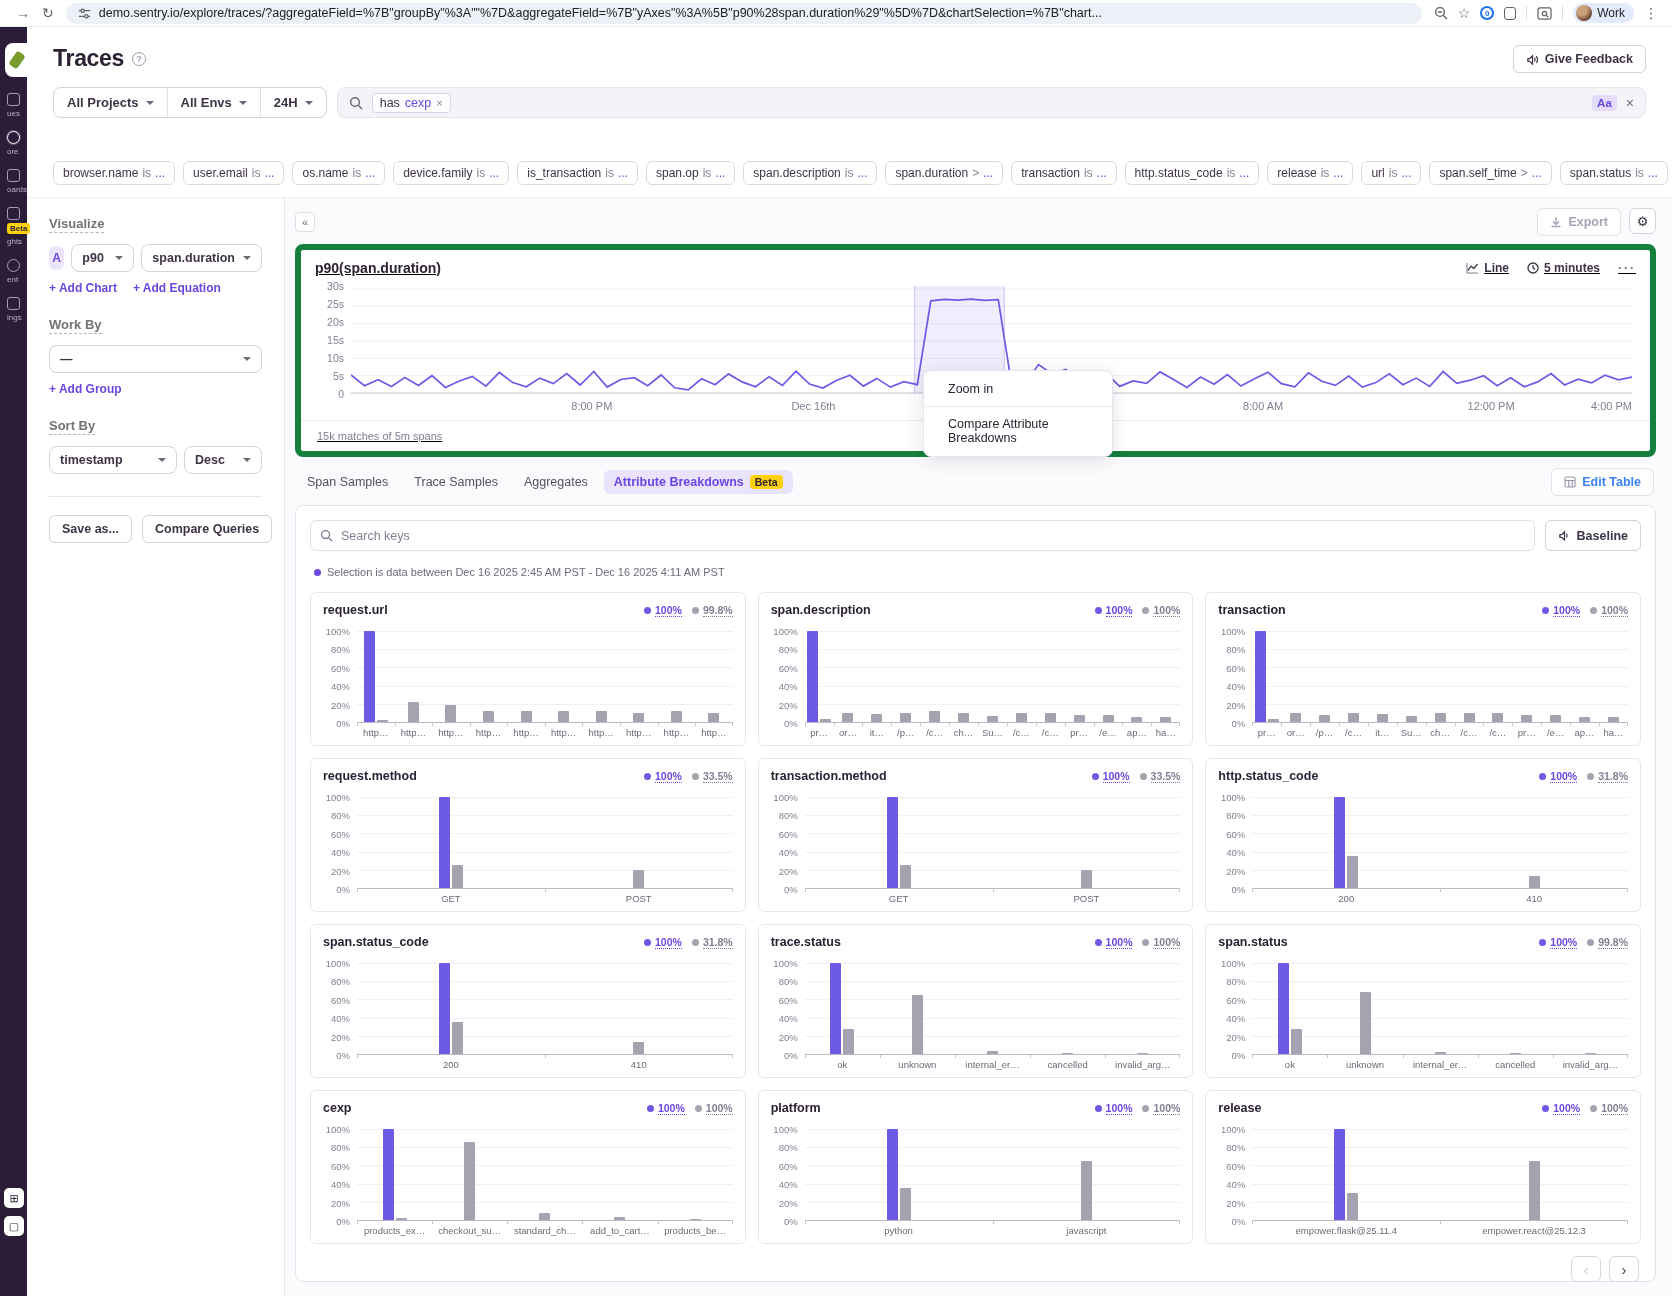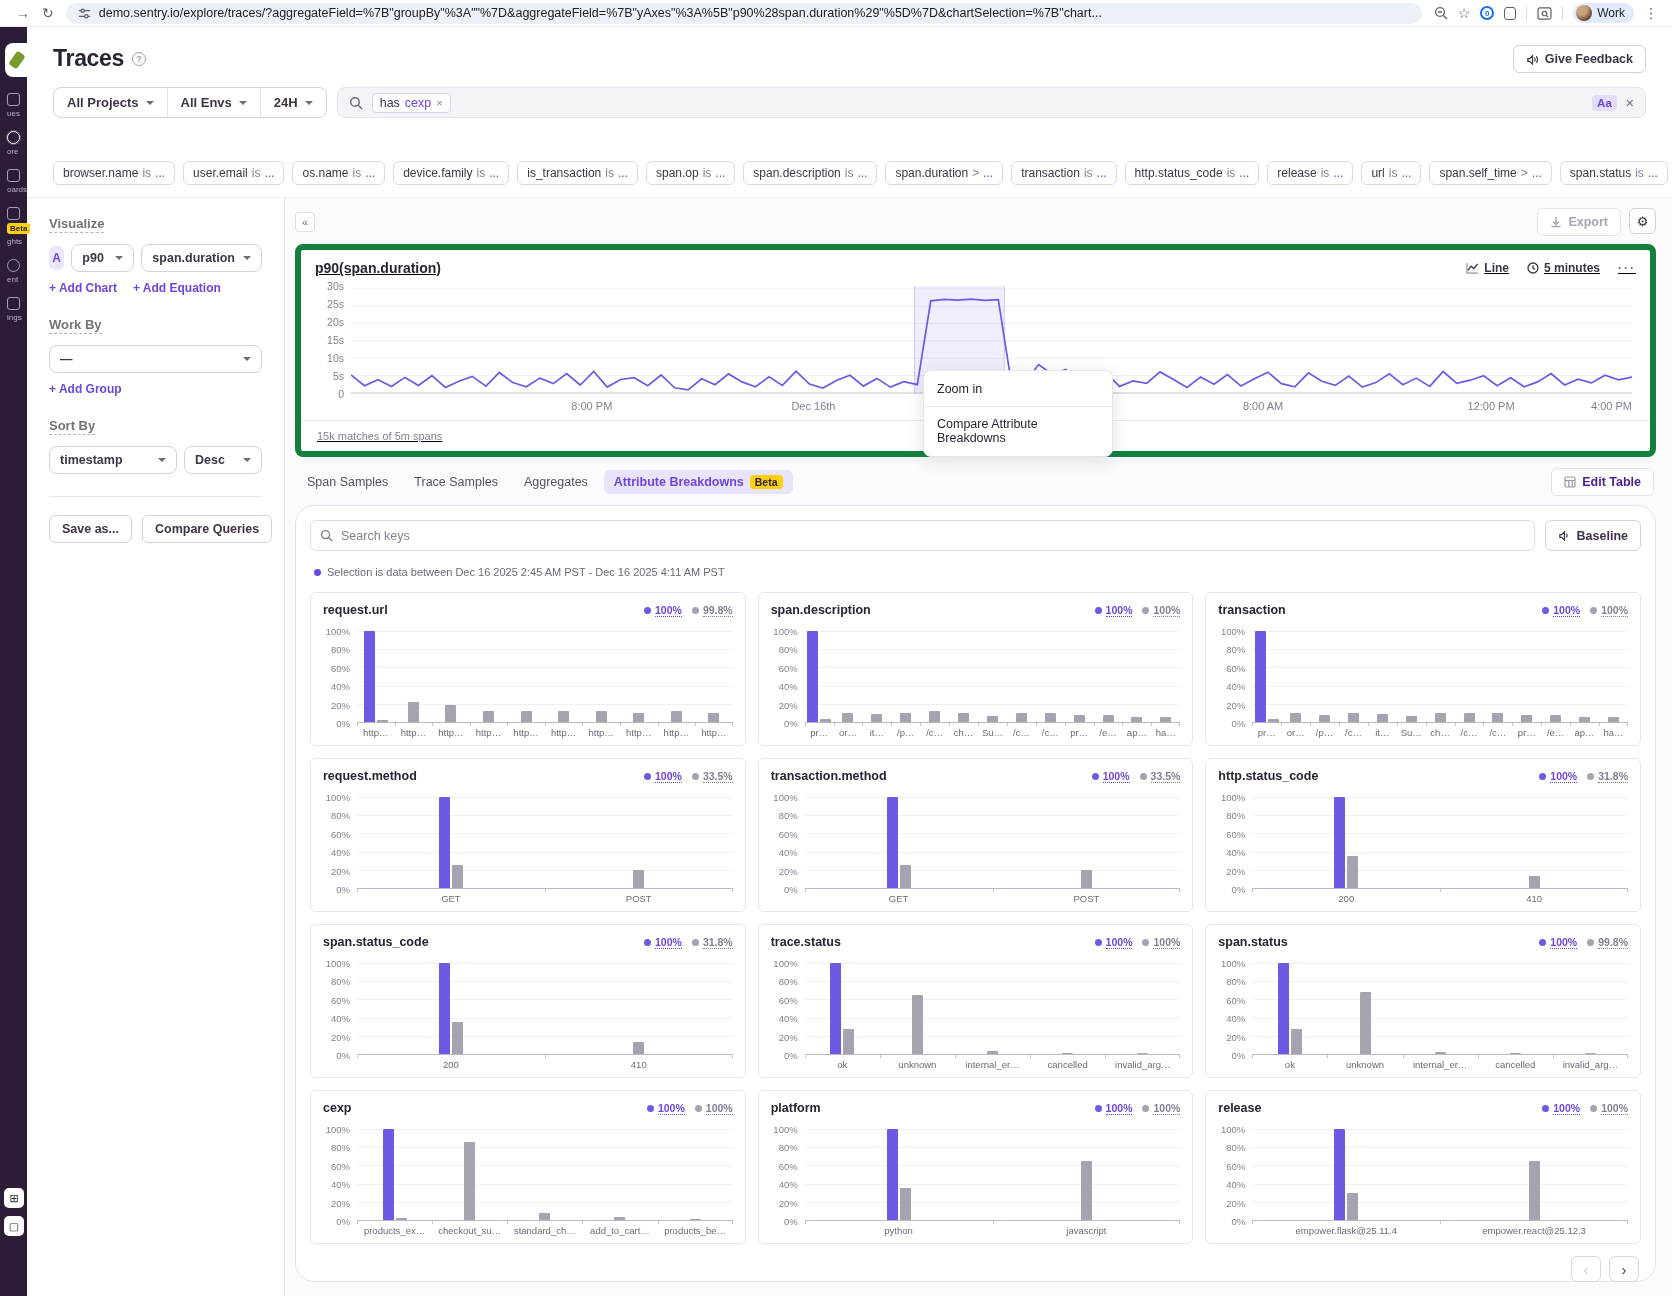--- a/index.html
+++ b/index.html
@@ -88,33 +88,33 @@
   .cc-right { margin-left:auto; display:flex; align-items:center; gap:18px; font-size:12px; font-weight:bold; color:#3e3446; }
   .cc-ctl { display:flex; align-items:center; gap:5px; cursor:pointer; }
   .cc-more { letter-spacing:2px; color:#6e6878; cursor:pointer; }
   .plot-wrap { position:relative; margin:10px 4px 0 36px; height:108px; }
   .plot-wrap svg { position:absolute; inset:0; width:100%; height:100%; }
   .ylab { position:absolute; right:100%; margin-right:7px; transform:translateY(-50%); font-size:10.5px; color:#857e92; white-space:nowrap; }
   .xlab-row { position:relative; height:20px; margin:2px 4px 0 36px; }
   .xlab { position:absolute; top:4px; transform:translateX(-50%); font-size:11px; color:#857e92; white-space:nowrap; }
   .cc-foot { border-top:1px solid #eceaf1; margin:4px -14px 0; padding:9px 16px; font-size:11px; color:#857e92; }
   .ctx-menu { position:absolute; left:622px; top:120px; width:190px; background:#fff; border:1px solid #e7e4ee; border-radius:8px; box-shadow:0 4px 18px rgba(43,34,51,.13); z-index:5; padding:4px 0; }
-  .ctx-item { padding:7px 13px; font-size:12.5px; color:#2b2233; cursor:pointer; }
+  .ctx-item { padding:7px 24px; font-size:12.5px; color:#2b2233; cursor:pointer; }
   .ctx-div { border-top:1px solid #eceaf1; margin:3px 0; }
 
   
   .tabs-row { display:flex; align-items:center; gap:6px; padding:11px 2px 9px; }
   .tab { display:flex; align-items:center; gap:6px; padding:5px 10px; font-size:12.5px; color:#56505f; border-radius:6px; cursor:pointer; }
   .tab.active { color:#6b47e0; background:#eae3fc; font-weight:bold; }
   .beta-badge { background:#ffd00e; color:#2b2233; font-size:10.5px; font-weight:bold; border-radius:4px; padding:1px 5px; }
   .edit-table { margin-left:auto; }
-  .btn.muted { color:#4c1d95; border-color:#e3e0ea; font-weight:bold; }
+  .btn.muted { color:#3b82f6; border-color:#e3e0ea; font-weight:bold; }
 
   
-  .bd-outer { background:#fff; border:1px solid #e4e1ec; border-radius:19px; padding:14px; display:flex; flex-direction:column; flex:1; margin-bottom:14px; min-height:0; }
+  .bd-outer { background:#fff; border:1px solid #e4e1ec; border-radius:8px; padding:14px; display:flex; flex-direction:column; flex:1; margin-bottom:14px; min-height:0; }
   .search-row { display:flex; gap:10px; }
   .keys-input-wrap { position:relative; flex:1; }
   .keys-input-wrap svg { position:absolute; left:10px; top:9px; }
   .keys-input { width:100%; height:31px; border:1px solid #e0dde8; border-radius:6px; padding:0 10px 0 30px; font-size:12.5px; color:#3e3446; background:#fff; font-family:inherit; }
   .keys-input::placeholder { color:#857e92; }
   .notes { margin:15px 4px 2px; display:flex; flex-direction:column; gap:4px; }
   .note { display:flex; align-items:center; gap:6px; font-size:11px; color:#6e6878; }
   .note .dot { width:7px; height:7px; border-radius:50%; flex:none; }
   .bd-grid { display:grid; grid-template-columns:repeat(3,1fr); gap:12px; margin-top:12px; }
   .bd-card { border:1px solid #e7e4ee; border-radius:6px; padding:10px 12px 7px; background:#fff; }

